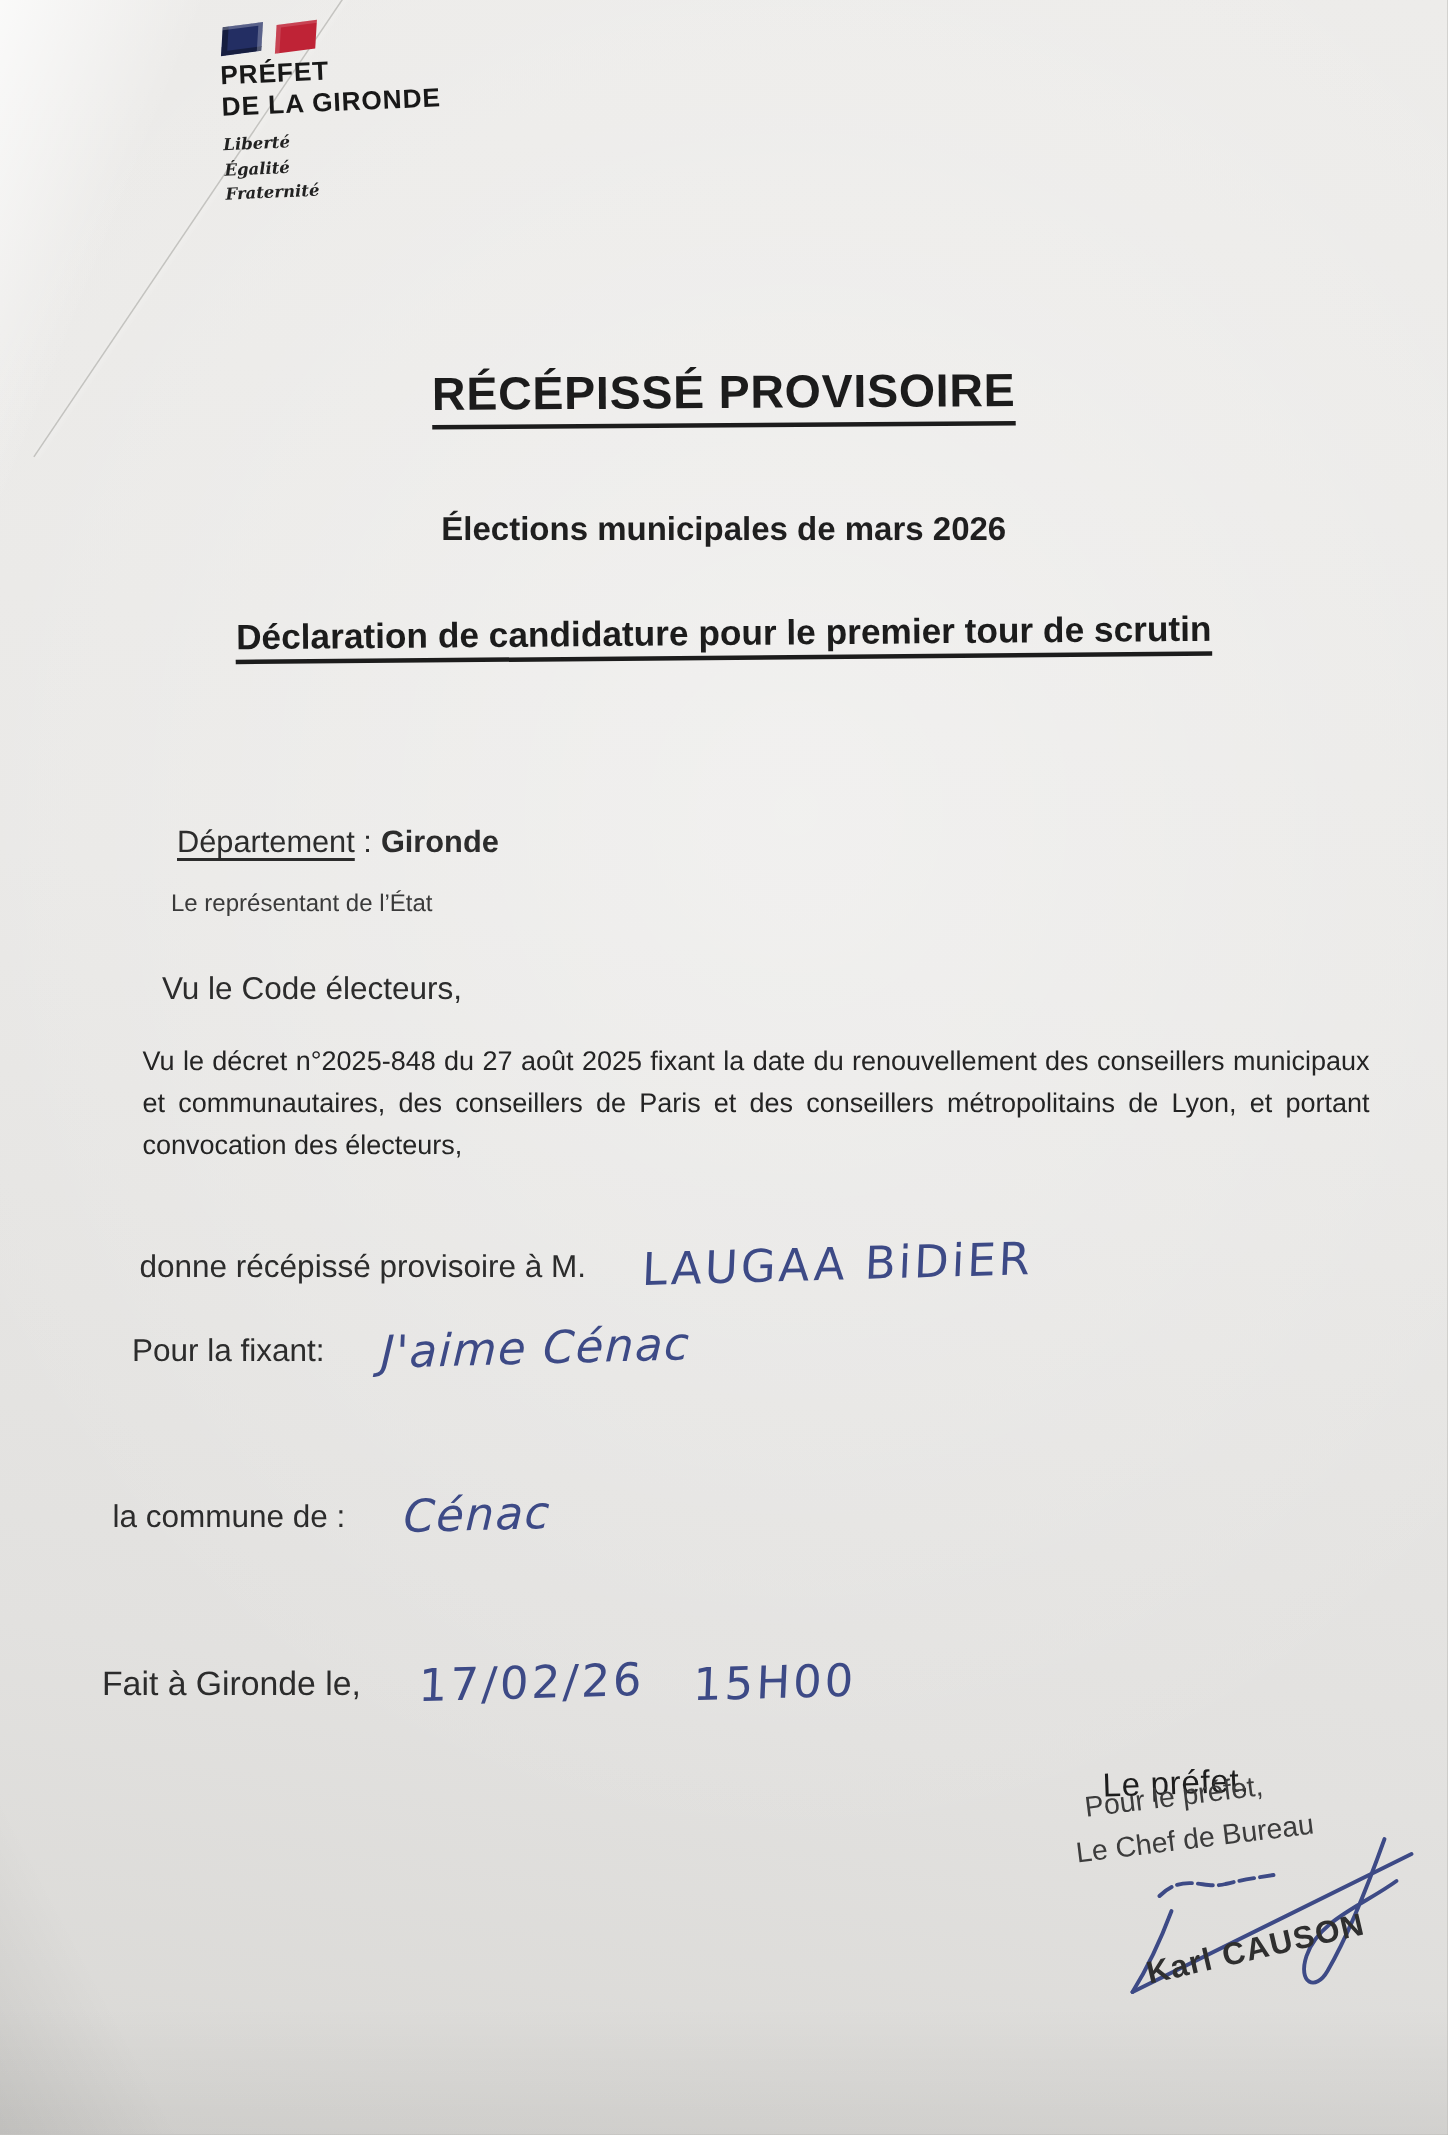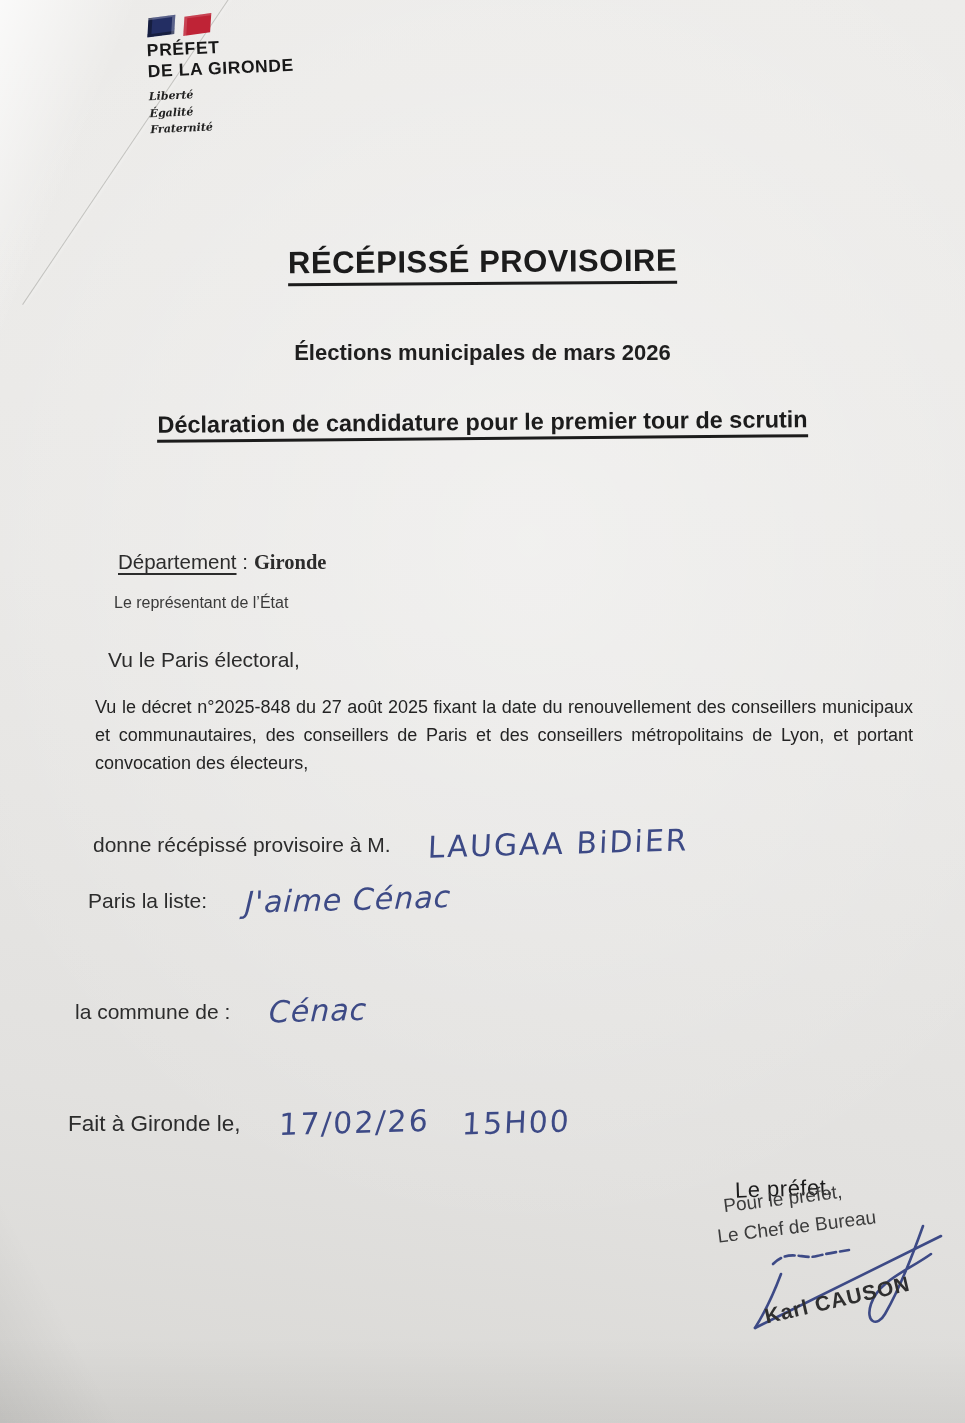--- a/index.html
+++ b/index.html
@@ -43,21 +43,21 @@
   
   .title{left:0;top:244px;width:100%;text-align:center;font-size:31px;font-weight:bold;color:#1c1c1c;letter-spacing:0.5px;transform:rotate(-0.4deg);}
   .title span{border-bottom:3.5px solid #1c1c1c;padding-bottom:3px;}
   .subtitle{left:0;top:340px;width:100%;text-align:center;font-size:22px;font-weight:bold;color:#1f1f1f;}
   .heading{left:0;top:409px;width:100%;text-align:center;font-size:23.5px;font-weight:bold;color:#1c1c1c;transform:rotate(-0.5deg);}
   .heading span{border-bottom:3px solid #1c1c1c;padding-bottom:2px;}
   
   .body-line{font-size:21px;color:#2c2c2c;}
   .dep{left:118px;top:550px;font-size:20.5px;}
   .dep .lbl{text-decoration:underline;text-underline-offset:4px;}
-  .dep .val{font-weight:bold;margin-left:6px;font-family:Liberation Serif, serif;}
+  .dep .val{font-weight:bold;margin-left:6px;}
   .rep{left:114px;top:594px;font-size:16px;color:#3a3a3a;}
   .vucode{left:108px;top:648px;font-size:21px;}
   .decret{left:95px;top:694px;width:818px;font-size:18px;line-height:1.55;text-align:justify;color:#242424;}
   .donne{left:93px;top:826px;font-size:21px;white-space:nowrap;}
   .liste{left:88px;top:882px;font-size:21.5px;white-space:nowrap;}
   .declline{left:80px;top:940px;width:840px;font-size:21.5px;}
   .commune{left:75px;top:993px;font-size:22px;white-space:nowrap;}
   .fait{left:68px;top:1105px;font-size:22.5px;white-space:nowrap;}
   
   .hand{
@@ -103,32 +103,32 @@
   <div class="abs heading">
     <span>Déclaration de candidature pour le premier tour de scrutin</span>
   </div>
 
   <div class="abs body-line dep">
     <span class="lbl">Département</span><span> :</span><span class="val">Gironde</span>
   </div>
 
   <div class="abs body-line rep">Le représentant de l’État</div>
 
-  <div class="abs body-line vucode">Vu le Paris électoral,</div>
+  <div class="abs body-line vucode">Vu le Code électeurs,</div>
 
   <div class="abs decret">Vu le décret n°2025-848 du 27 août 2025  fixant la date du renouvellement des conseillers municipaux et communautaires, des conseillers de Paris et des conseillers métropolitains de Lyon, et portant convocation des électeurs,</div>
 
   <div class="abs donne">
     <span class="body-line">donne récépissé provisoire à M.</span>
     <span class="sp"></span>
     <span class="hand">LAUGAA BiDiER</span>
   </div>
 
   <div class="abs liste">
-    <span class="body-line">Paris la liste:</span>
+    <span class="body-line">Pour la fixant:</span>
     <span class="sp"></span>
     <span class="hand cursive">J'aime Cénac</span>
   </div>
 
 
   <div class="abs commune">
     <span class="body-line">la commune de :</span>
     <span class="sp"></span>
     <span class="hand cursive">Cénac</span>
   </div>

